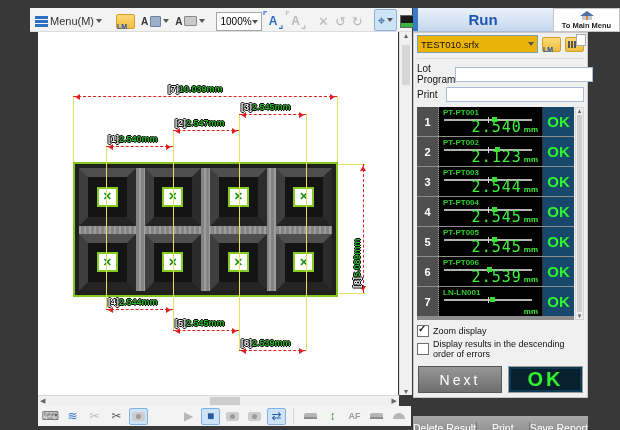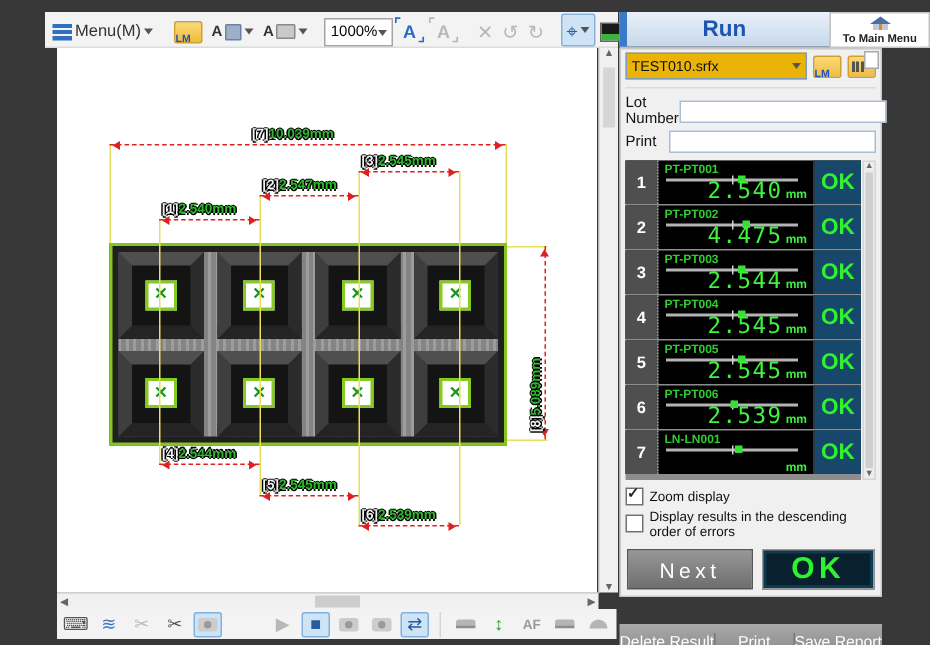--- a/index.html
+++ b/index.html
@@ -353,21 +353,21 @@
         <span class="tag">LM</span>
       </span>
     <span class="folder">
         <span class="page"></span>
         <span class="qr"></span>
       </span>
   </div>
   <div class="hr"></div>
 
   <div class="frow">
-    <span class="flab">Lot Number</span>
+    <span class="flab">Lot Program</span>
     <input class="fld" value="" style="">
   </div>
   <div class="frow">
     <span class="flab">Print</span>
     <input class="fld" value="" style="">
   </div>
 
   <div class="list-wrap">
     <div class="rows">
         <div class="rrow">
@@ -387,21 +387,21 @@
   </div>
         <div class="rrow">
     <div class="rnum">2</div>
     <div class="rmain">
       <div class="rlabel">PT-PT002</div>
       <div class="rtrack">
         <span class="rtick"></span>
         <span class="rmarker" style="left: 58%;"></span>
       </div>
       <div class="rval">
-        <span class="v">4.475</span>
+        <span class="v">2.123</span>
         <span class="u">mm</span>
       </div>
     </div>
     <div class="rok">OK</div>
   </div>
         <div class="rrow">
     <div class="rnum">3</div>
     <div class="rmain">
       <div class="rlabel">PT-PT003</div>
       <div class="rtrack">

